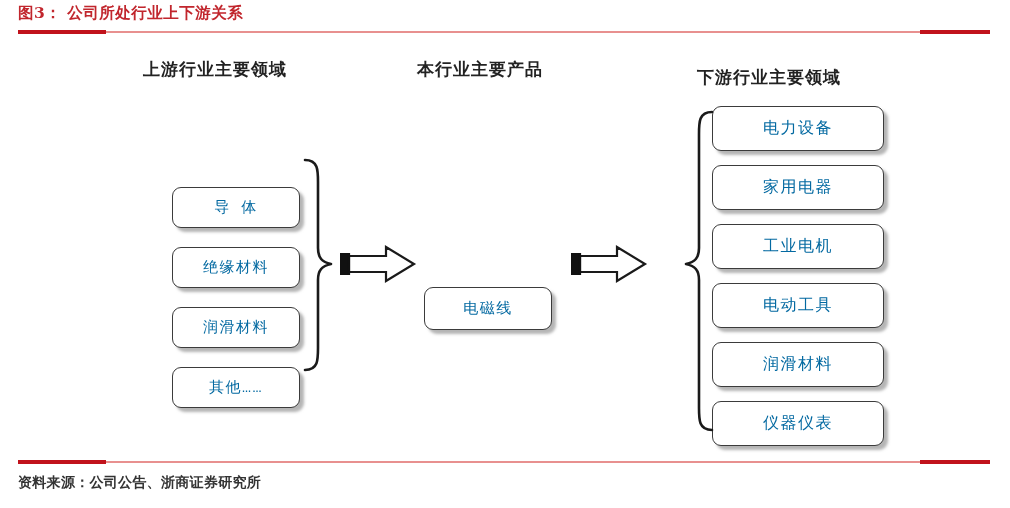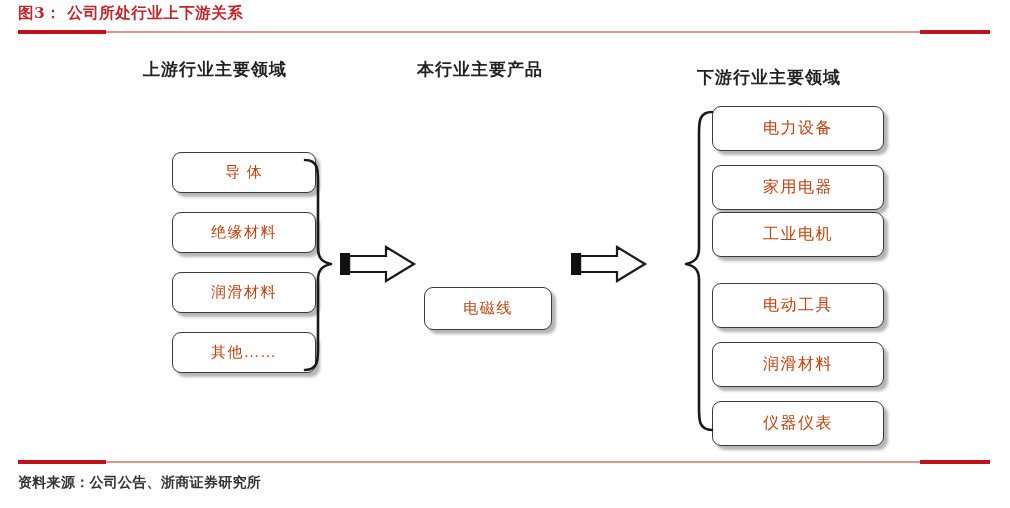--- a/index.html
+++ b/index.html
@@ -91,27 +91,27 @@
   .node {
     position: absolute;
     box-sizing: border-box;
     background: #ffffff;
     border: 1.6px solid #3b3b3b;
     border-radius: 9px;
     box-shadow: 4px 4px 3px rgba(120,120,120,0.55);
     display: flex;
     align-items: center;
     justify-content: center;
-    font-family: Liberation Serif, serif;
+    font-family: Liberation Mono, monospace;
     font-size: 15px;
-    color: #c2410c;
+    color: #0369a1;
     letter-spacing: 1.5px;
     white-space: nowrap;
   }
-  .node-up   { left: 172px; width: 144px; height: 41px; }
+  .node-up   { left: 172px; width: 128px; height: 41px; margin-top: 35px; }
   .node-mid  { left: 424px; top: 243px; width: 128px; height: 43px; margin-top: 44px; }
   .node-down { left: 712px; width: 172px; height: 45px; font-size: 16px; }
 
   
   #connectors {
     position: absolute;
     left: 0; top: 0;
     width: 1010px;
     height: 508px;
     pointer-events: none;
@@ -134,21 +134,21 @@
 
   <div class="node node-up" style="top:152px">导 体</div>
   <div class="node node-up" style="top:212px">绝缘材料</div>
   <div class="node node-up" style="top:272px">润滑材料</div>
   <div class="node node-up" style="top:332px">其他……</div>
 
   <div class="node node-mid">电磁线</div>
 
   <div class="node node-down" style="top:106px">电力设备</div>
   <div class="node node-down" style="top:165px">家用电器</div>
-  <div class="node node-down" style="top:212px">工业电机</div>
+  <div class="node node-down" style="top:224px">工业电机</div>
   <div class="node node-down" style="top:283px">电动工具</div>
   <div class="node node-down" style="top:342px">润滑材料</div>
   <div class="node node-down" style="top:401px">仪器仪表</div>
 
   <svg id="connectors" viewBox="0 0 1010 508">
 
     <g>
       <path d="M 305 160
                C 318 160, 318 170, 318 182
                L 318 248

